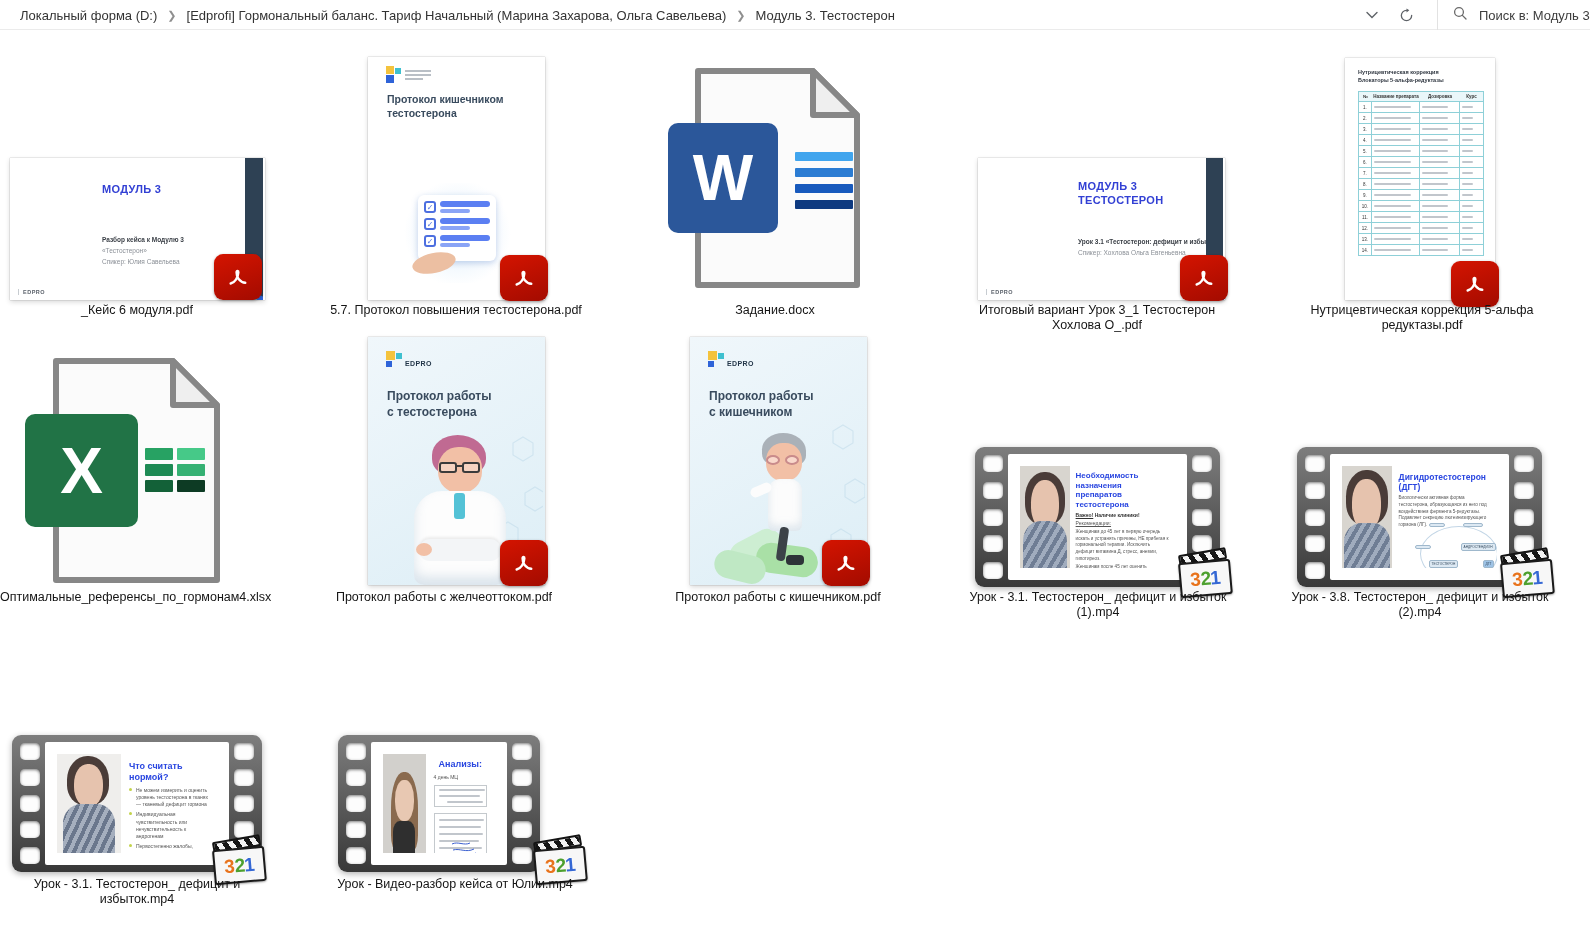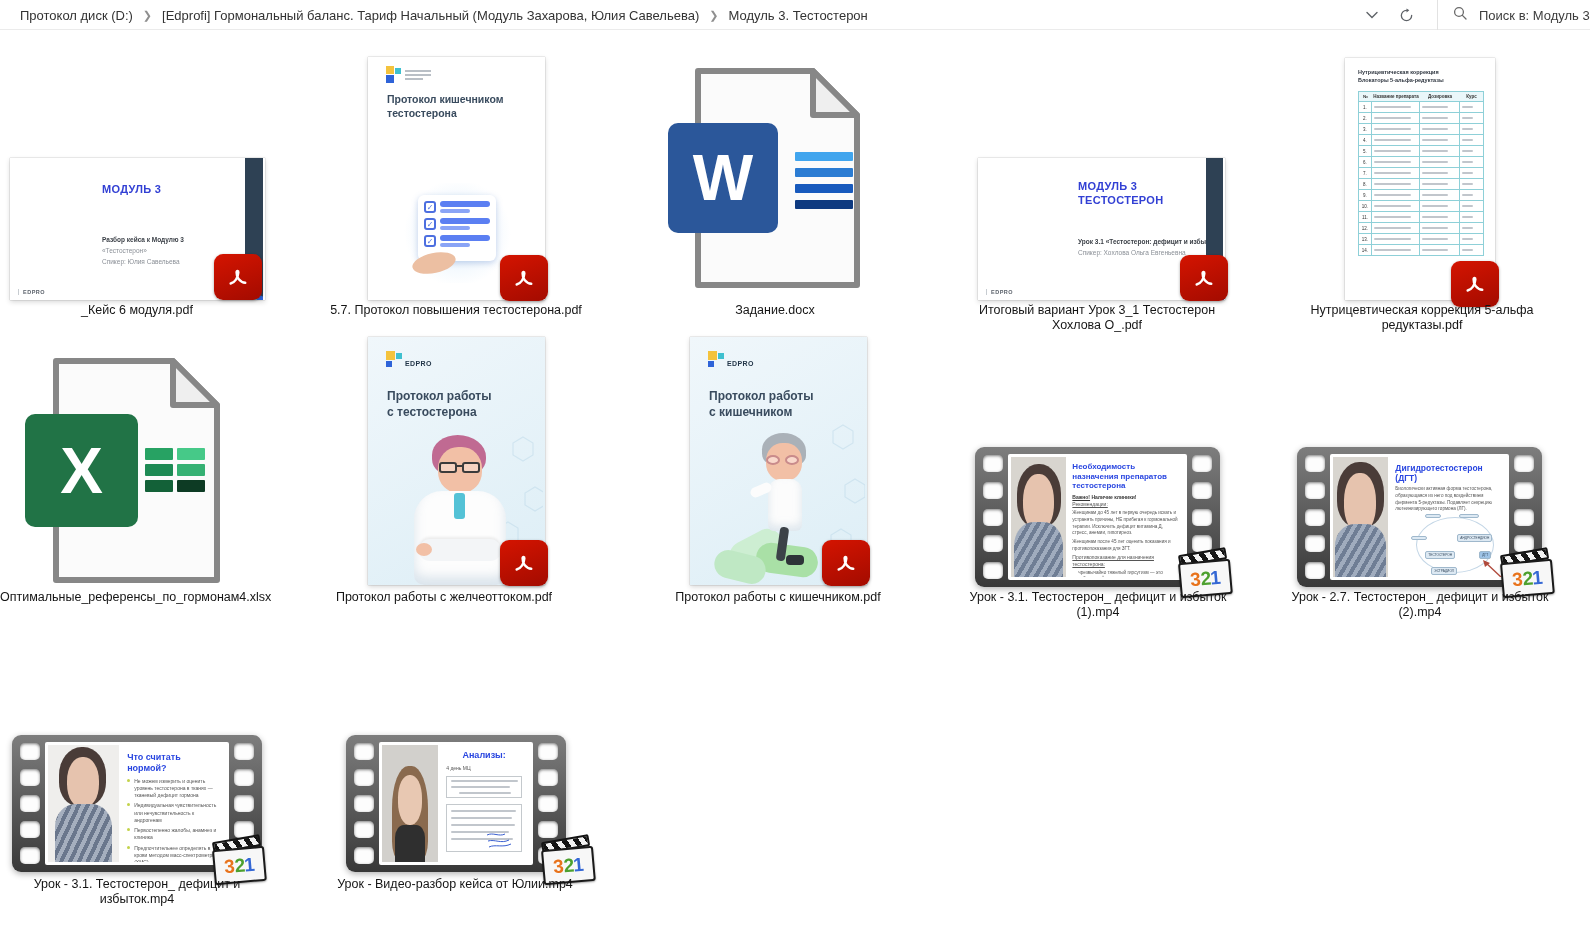--- a/index.html
+++ b/index.html
@@ -62,21 +62,21 @@
   
   .strip { position:absolute; border-radius:9px;
            background:linear-gradient(180deg,#7d7d7d,#383838);
            box-shadow:0 2px 6px rgba(0,0,0,.3); }
   .holes { position:absolute; top:8px; bottom:8px; width:20px; display:flex;
            flex-direction:column; justify-content:space-between; }
   .holes.l { left:8px; } .holes.r { right:8px; }
   .hole { width:20px; height:17px; background:#fdfdfd; border-radius:5px;
           box-shadow:inset 0 1px 3px rgba(0,0,0,.5); }
   .screenf { position:absolute; left:33px; right:33px; top:7px; bottom:7px; background:#fff;
-             border-radius:2px; padding:3px; display:flex; overflow:hidden; }
+             border-radius:2px; padding:12px; display:flex; overflow:hidden; }
   .vphoto { position:relative; overflow:hidden; background:#d8d5cf; }
   .vslide { position:relative; background:#fff; flex:1; overflow:hidden; }
   .vtitle { font-weight:bold; color:#2946e0; line-height:1.2; }
   .tiny { font-size:5px; color:#555; line-height:1.45; }
   .tiny .u { text-decoration:underline; }
   .tiny .b { font-weight:bold; color:#333; }
 
   .person { position:absolute; }
   .person i { position:absolute; display:block; }
 
@@ -123,23 +123,23 @@
              justify-content:center; padding:1px 2px; white-space:nowrap; }
   .diagbox.hl { background:#9ec3e6; }
 </style>
 </head>
 <body>
 
 <div id="screen">
 
   <div class="topbar">
     <div class="crumbs">
-      <span class="crumb">Протокол диск (D:)</span>
+      <span class="crumb">Локальный форма (D:)</span>
       <span class="crumb-sep">❯</span>
-      <span class="crumb">[Edprofi] Гормональный баланс. Тариф Начальный (Модуль Захарова, Юлия Савельева)</span>
+      <span class="crumb">[Edprofi] Гормональный баланс. Тариф Начальный (Марина Захарова, Ольга Савельева)</span>
       <span class="crumb-sep">❯</span>
       <span class="crumb">Модуль 3. Тестостерон</span>
     </div>
     <div class="tb-ico" style="left:1358px;">
       <svg width="12" height="8" viewBox="0 0 12 8">
           <path d="M1 1.5 L6 6.5 L11 1.5" stroke="#5f6368" stroke-width="1.4" fill="none" stroke-linecap="round"></path>
         </svg>
     </div>
     <div class="tb-ico" style="left:1392px;">
       <svg width="15" height="15" viewBox="0 0 16 16">
@@ -678,21 +678,21 @@
       </div>
       <div class="mpc" style="left:204px; top:104px;">
         <div class="top"></div>
         <div class="body">
             <span class="d3">3</span>
             <span class="d2">2</span>
             <span class="d1">1</span>
           </div>
       </div>
     </div>
-    <div class="file-label" style="left:1289px; top:590px; width:262px;">Урок - 2.7. Тестостерон_ дефицит и избыток (2).mp4</div>
+    <div class="file-label" style="left:1289px; top:590px; width:262px;">Урок - 3.8. Тестостерон_ дефицит и избыток (2).mp4</div>
   </div>
 
   <div>
     <div class="strip" style="left:12px; top:735px; width:250px; height:137px;">
       <div class="holes l">
           <div class="hole"></div>
           <div class="hole"></div>
           <div class="hole"></div>
           <div class="hole"></div>
           <div class="hole"></div>
@@ -726,21 +726,21 @@
             <span class="d3">3</span>
             <span class="d2">2</span>
             <span class="d1">1</span>
           </div>
       </div>
     </div>
     <div class="file-label" style="left:19px; top:877px; width:236px;">Урок - 3.1. Тестостерон_ дефицит и избыток.mp4</div>
   </div>
 
   <div>
-    <div class="strip" style="left:346px; top:735px; width:220px; height:137px;">
+    <div class="strip" style="left:338px; top:735px; width:202px; height:137px;">
       <div class="holes l">
           <div class="hole"></div>
           <div class="hole"></div>
           <div class="hole"></div>
           <div class="hole"></div>
           <div class="hole"></div>
         </div>
       <div class="holes r">
           <div class="hole"></div>
           <div class="hole"></div>

